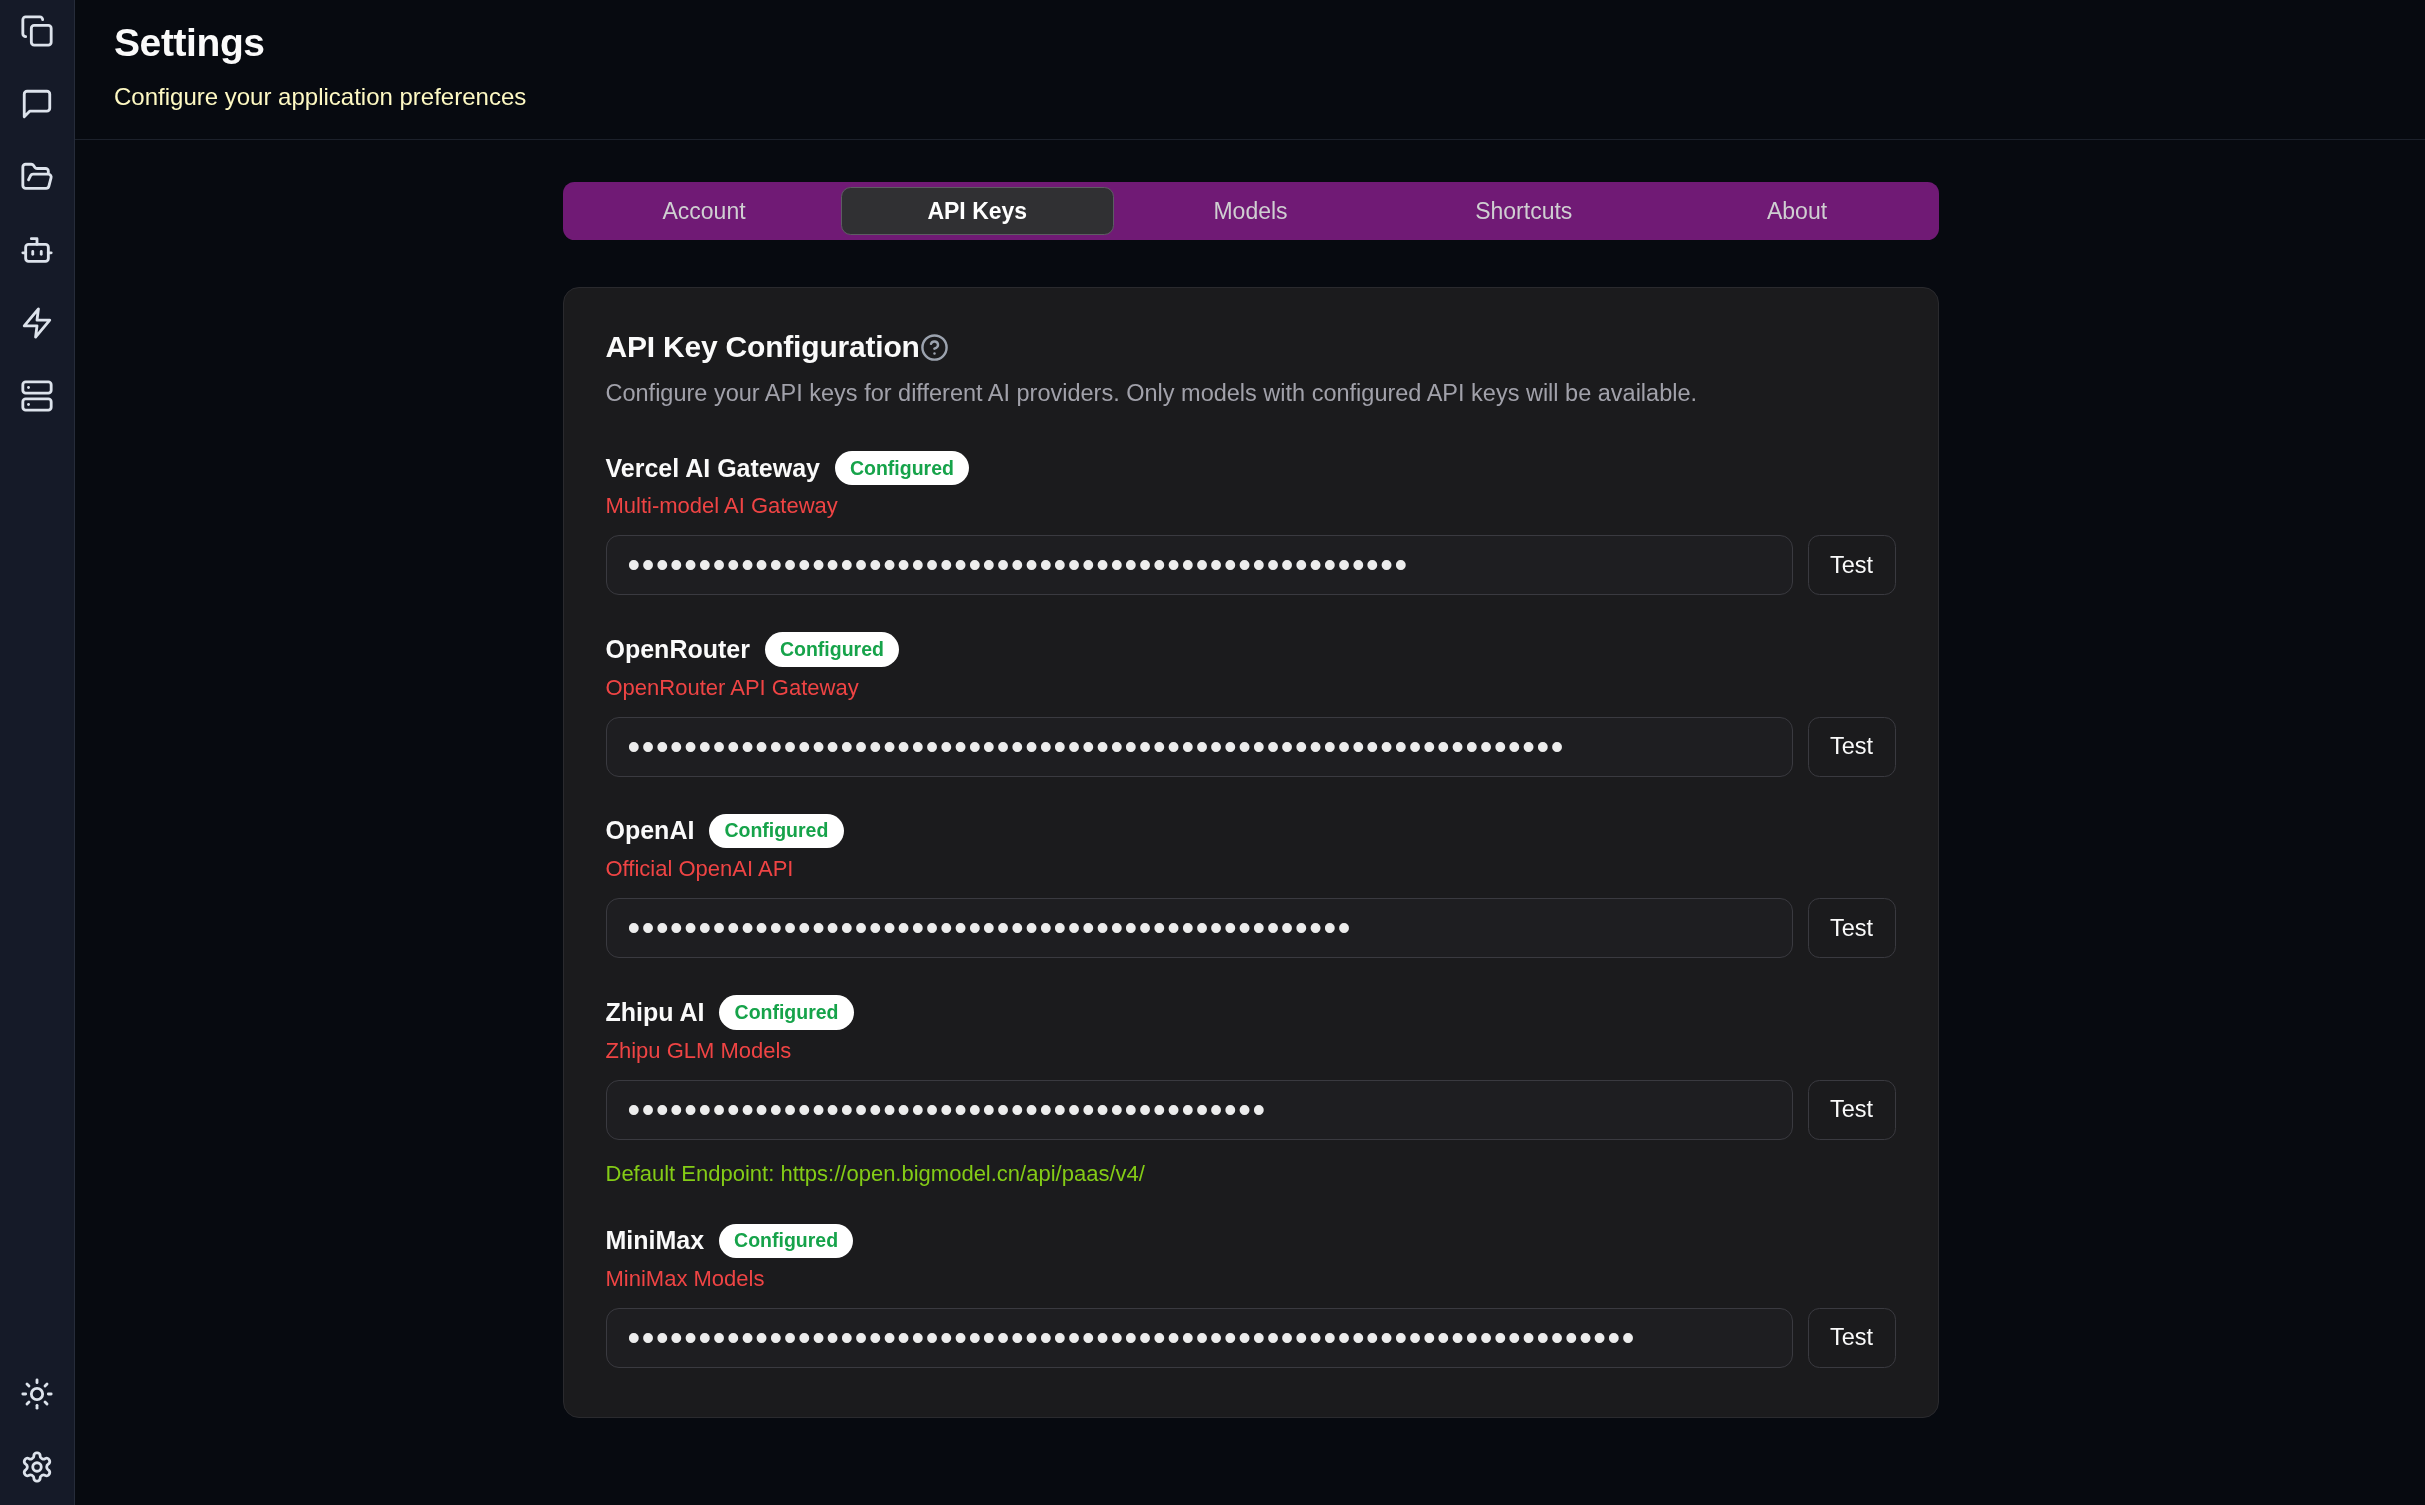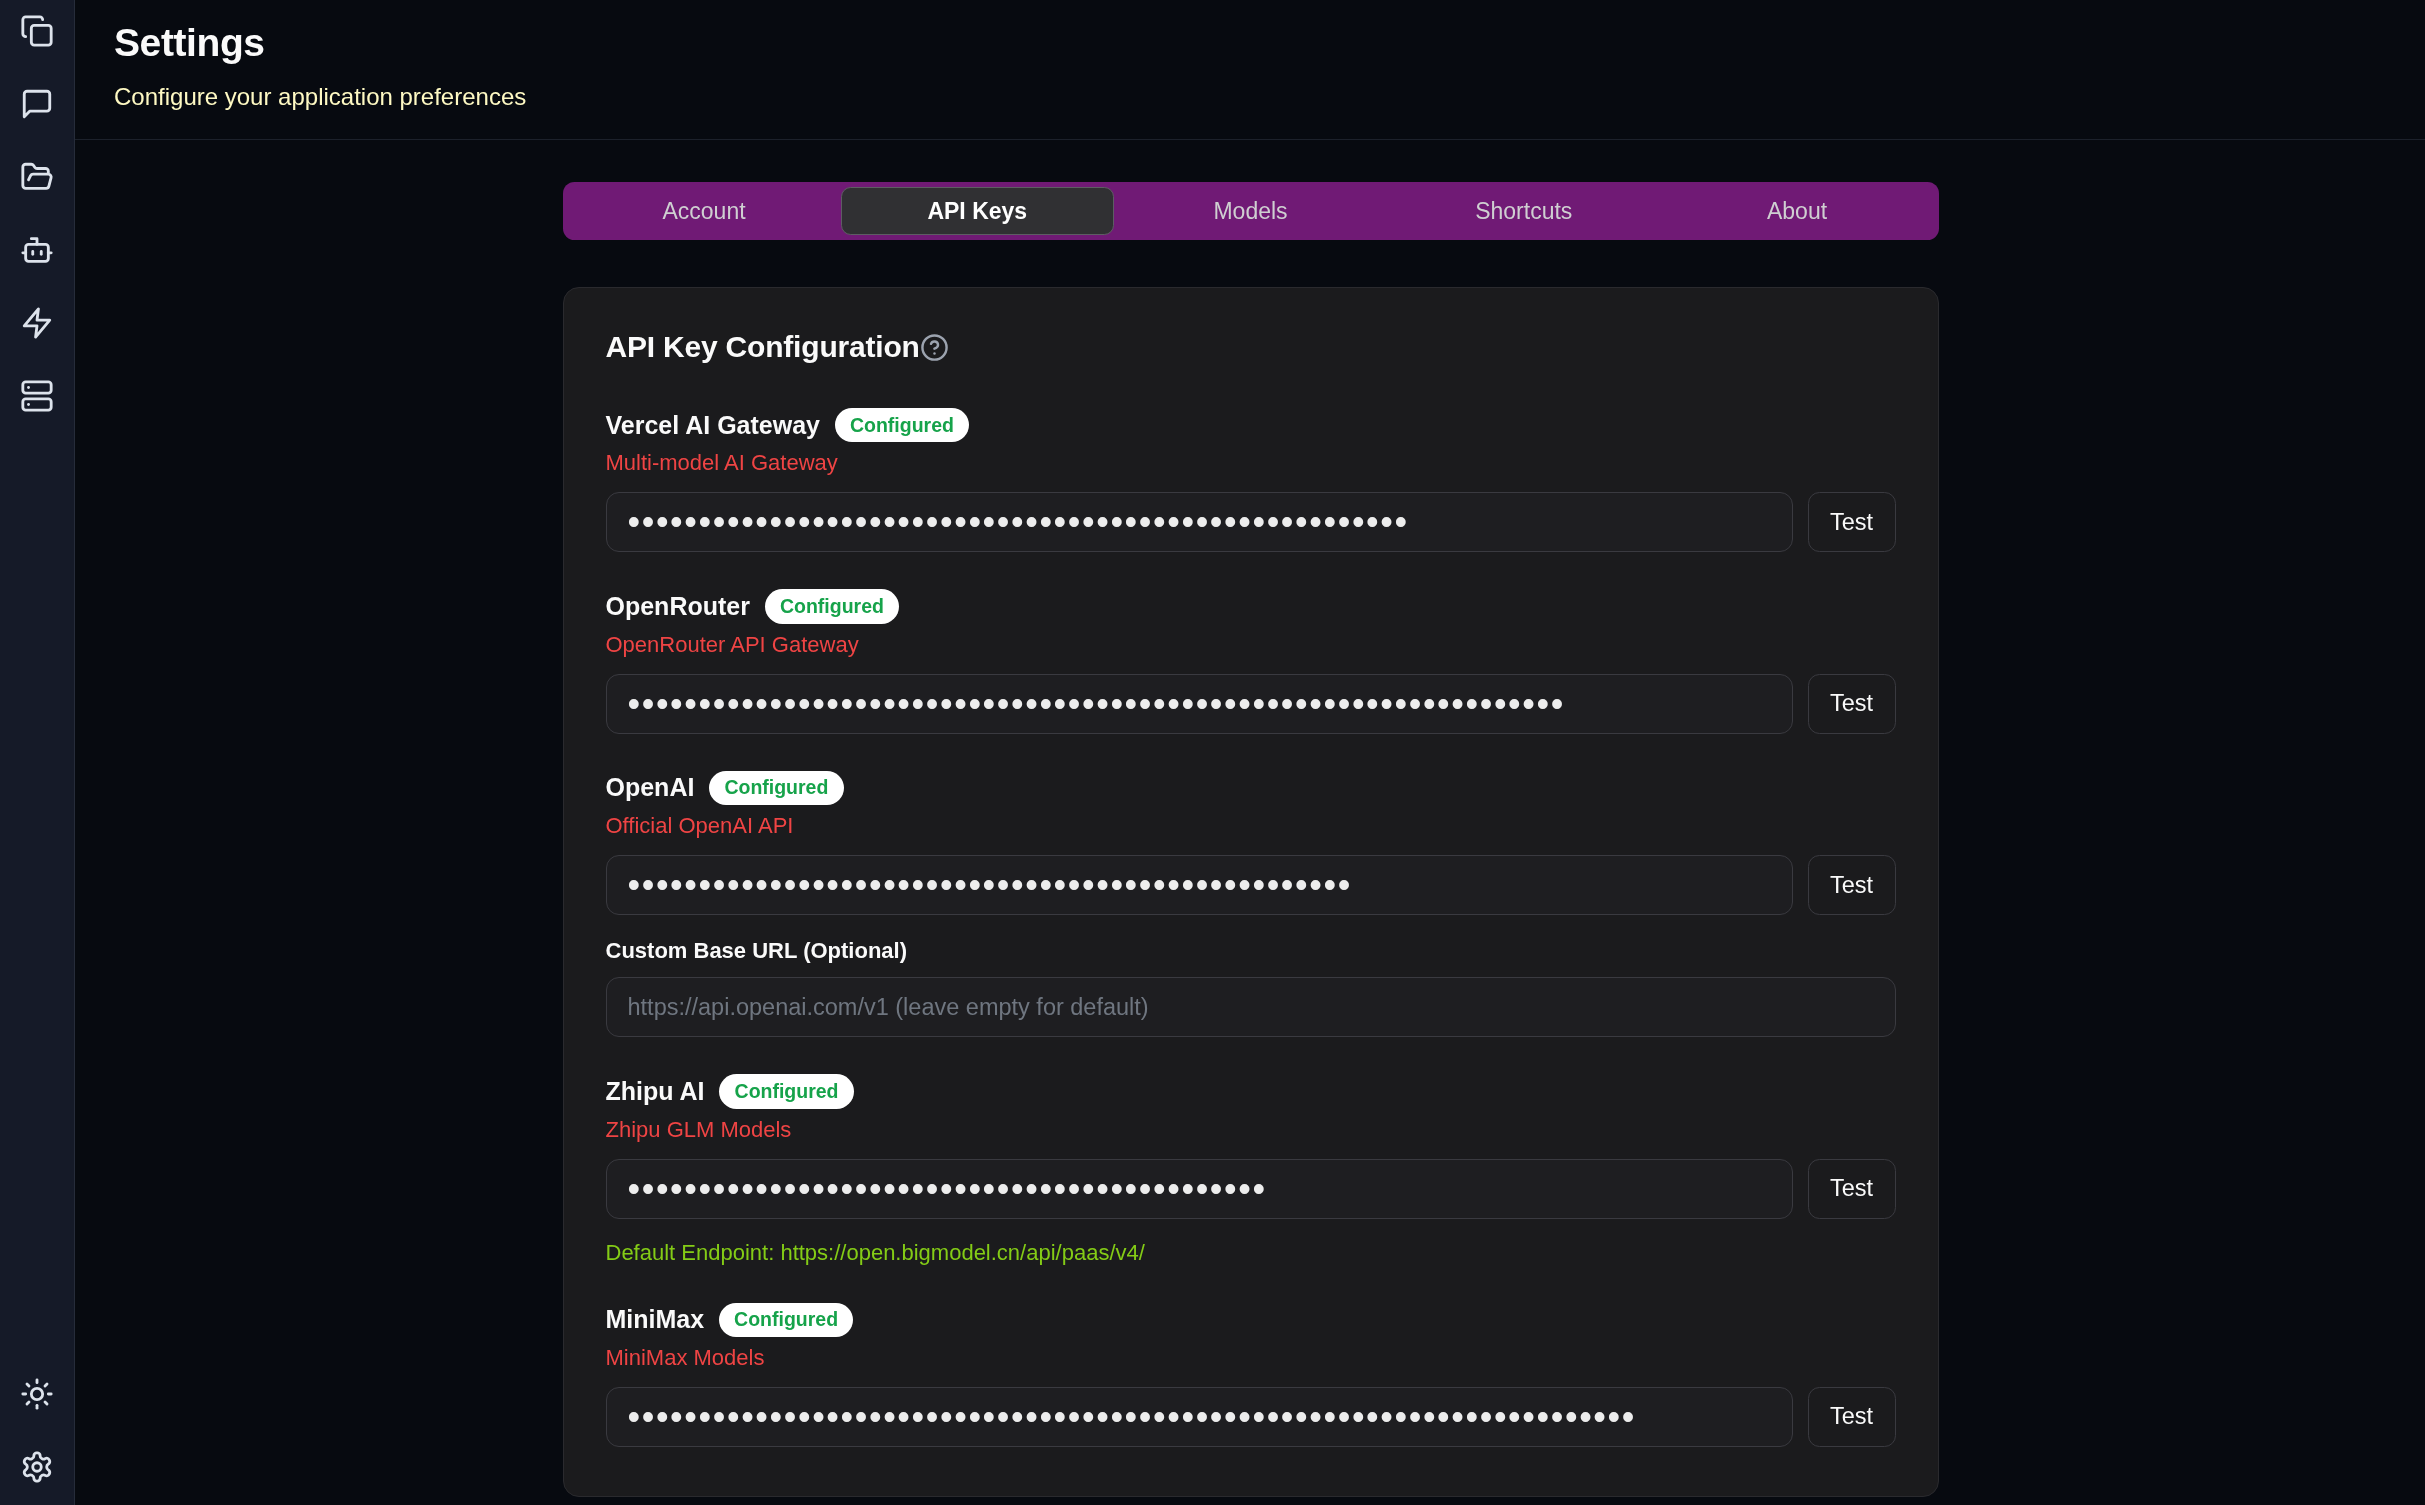--- a/index.html
+++ b/index.html
@@ -186,20 +186,21 @@
         <div class="card-title-row">
           <h2 class="card-title">API Key Configuration</h2>
           <button class="help-btn">
               <svg viewBox="0 0 24 24" fill="none" stroke="currentColor" stroke-width="2" stroke-linecap="round" stroke-linejoin="round">
                 <circle cx="12" cy="12" r="10"></circle>
                 <path d="M9.09 9a3 3 0 0 1 5.83 1c0 2-3 3-3 3"></path>
                 <path d="M12 17h.01"></path>
               </svg>
             </button>
         </div>
+        <p class="card-subtitle">Configure your API keys for different AI providers. Only models with configured API keys will be available.</p>
         <div class="providers" id="providers">
   <section class="provider">
     <div class="provider-head">
       <h3 class="provider-name">Vercel AI Gateway</h3>
       <span class="badge">Configured</span>
       <button class="ext-btn"></button>
     </div>
     <p class="provider-desc">Multi-model AI Gateway</p>
     <div class="key-row">
       <div class="key-input">
@@ -233,21 +234,20 @@
       <button class="ext-btn"></button>
     </div>
     <p class="provider-desc">Official OpenAI API</p>
     <div class="key-row">
       <div class="key-input">
         <span class="dots">•••••••••••••••••••••••••••••••••••••••••••••••••••</span>
         <button class="eye-btn"></button>
       </div>
       <button class="test-btn">Test</button>
     </div>
-  <div class="extra-field"><div class="extra-label">Custom Base URL (Optional)</div><input class="url-input" type="text" placeholder="https://api.openai.com/v1 (leave empty for default)" style=""></div>
             </section>
 
   <section class="provider">
     <div class="provider-head">
       <h3 class="provider-name">Zhipu AI</h3>
       <span class="badge">Configured</span>
       <button class="ext-btn"></button>
     </div>
     <p class="provider-desc">Zhipu GLM Models</p>
     <div class="key-row">

